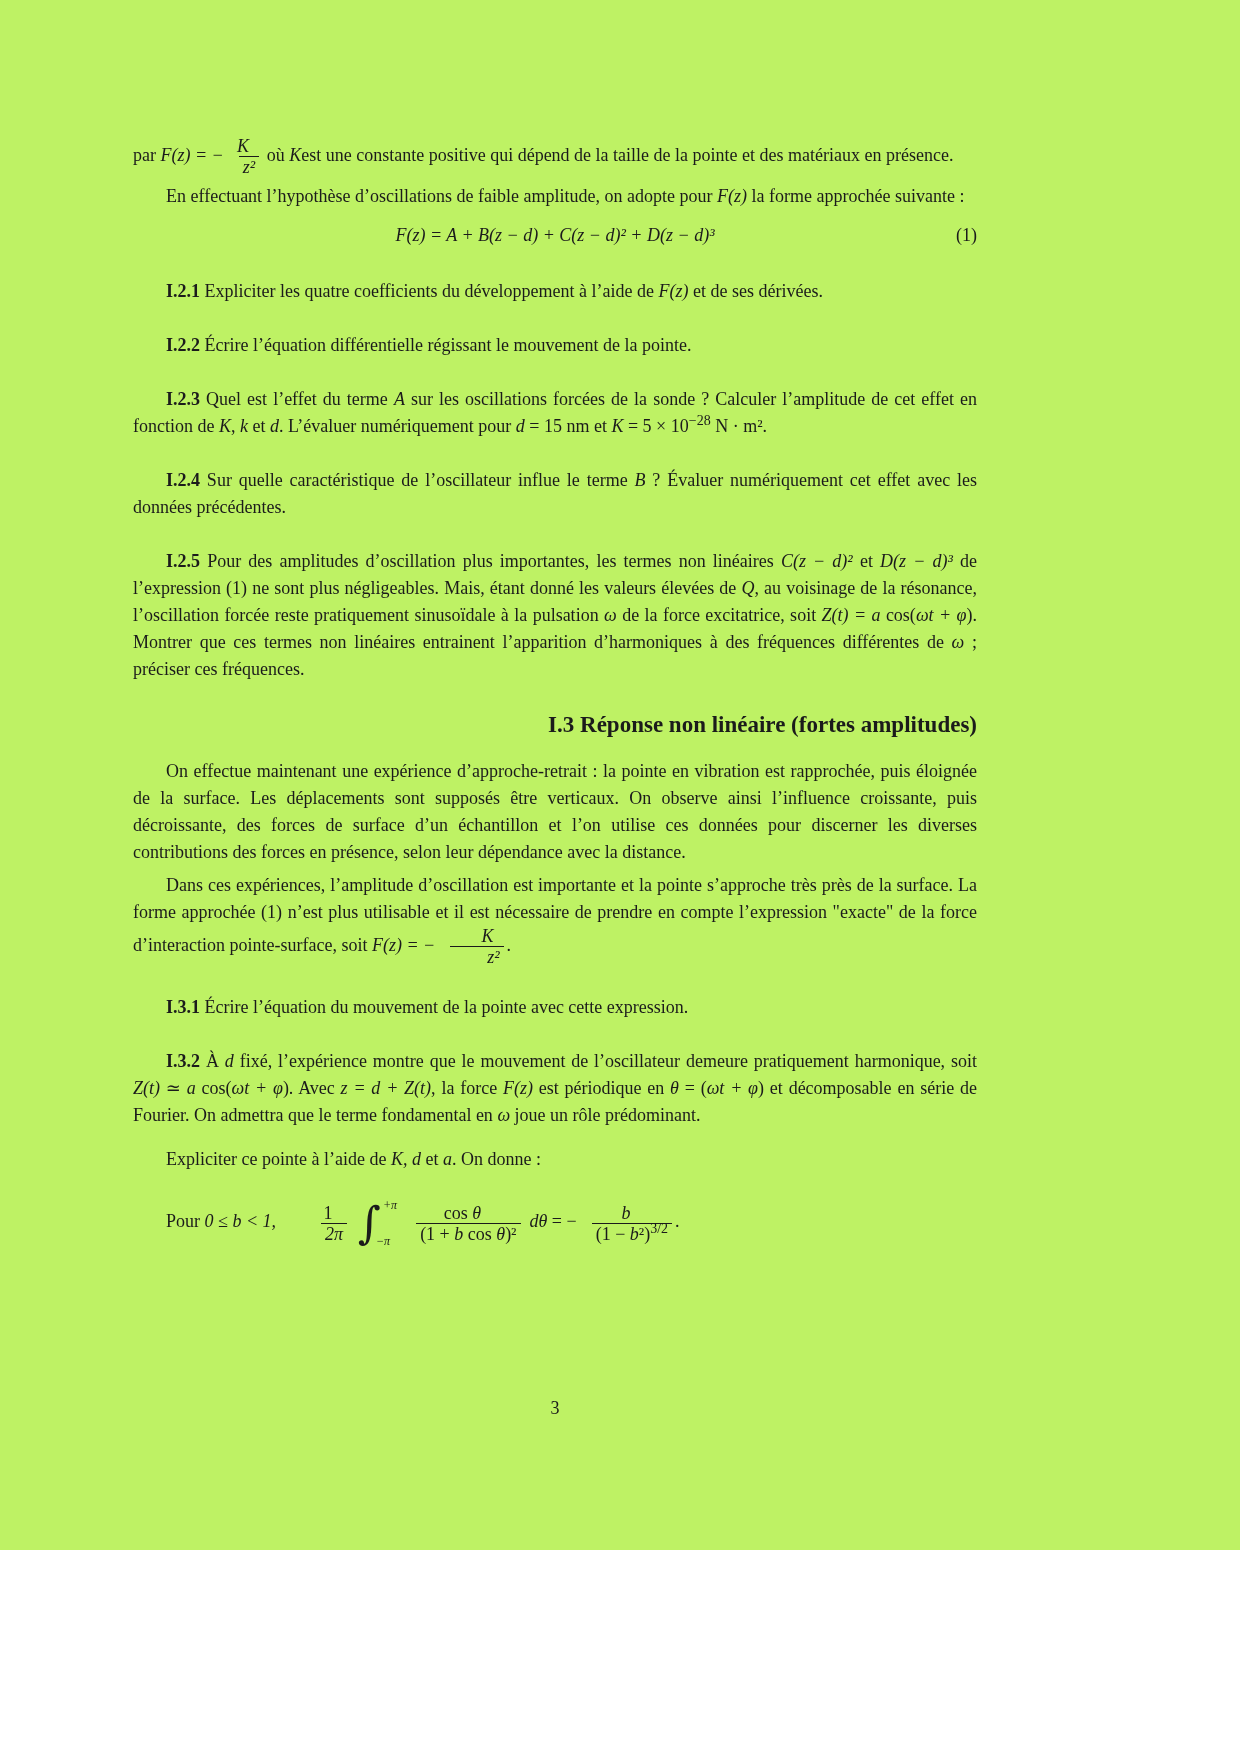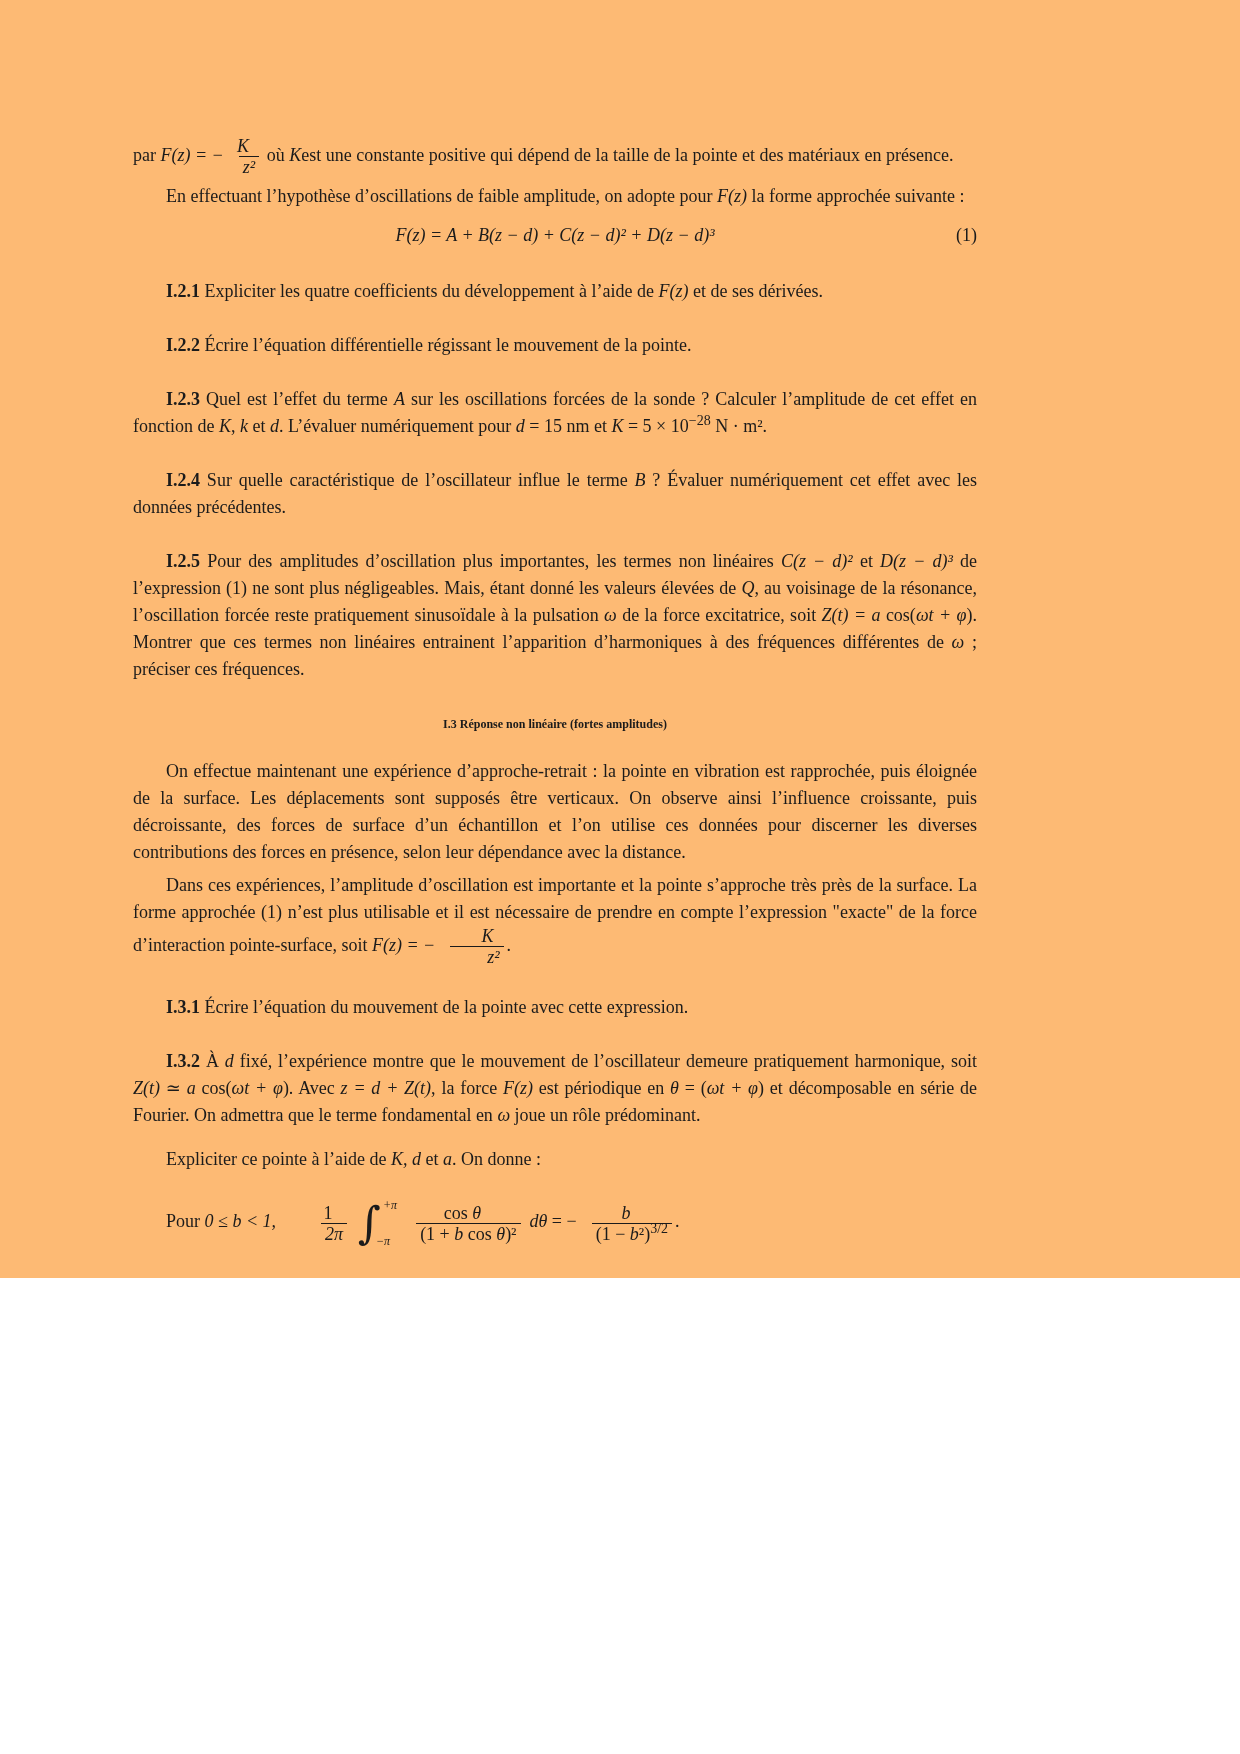--- a/index.html
+++ b/index.html
@@ -1,25 +1,25 @@
 <!DOCTYPE html>
 <html><head>
 <meta charset="utf-8">
 <style>
   html,body{margin:0;padding:0;background:#ffffff;}
-  .page{position:relative;width:1240px;height:1278px;background:#fdba74;overflow:hidden;
+  .page{position:relative;width:1240px;height:1550px;background:#bef264;overflow:hidden;
         font-family:"Liberation Serif","DejaVu Serif",serif;font-size:18px;color:#1b1b1b;}
   .content{position:absolute;left:133px;top:136px;width:844px;}
   .para{text-align:justify;line-height:27px;margin:0 0 6px 0;}
   .ind{text-indent:33px;}
   .m{font-style:italic;}
   .rm{font-style:normal;}
   .b{font-weight:bold;font-style:normal;}
   .q{margin-top:27px;margin-bottom:17px;}
-  .heading{font-weight:bold;font-size:12px;line-height:27px;margin:28px 0 20px 0;text-align:center;}
+  .heading{font-weight:bold;font-size:23px;line-height:27px;margin:28px 0 20px 0;text-align:right;}
   .frac{display:inline-flex;flex-direction:column;vertical-align:middle;text-align:center;
         margin:0 3px;line-height:20px;}
   .fnum,.fden{display:block;padding:0 4px;}
   .fden{border-top:1px solid #1b1b1b;margin-left:12px;}
   .eqrow{position:relative;display:flex;justify-content:center;align-items:center;
          line-height:30px;margin:10px 0 28px 0;}
   .eqnum{position:absolute;right:0;font-style:normal;}
   .eq2row{margin:24px 0 0 33px;text-align:left;white-space:nowrap;line-height:30px;}
   .hgap{display:inline-block;width:30px;}
   .integral{display:inline-flex;align-items:center;vertical-align:middle;margin:0 4px 0 8px;}

